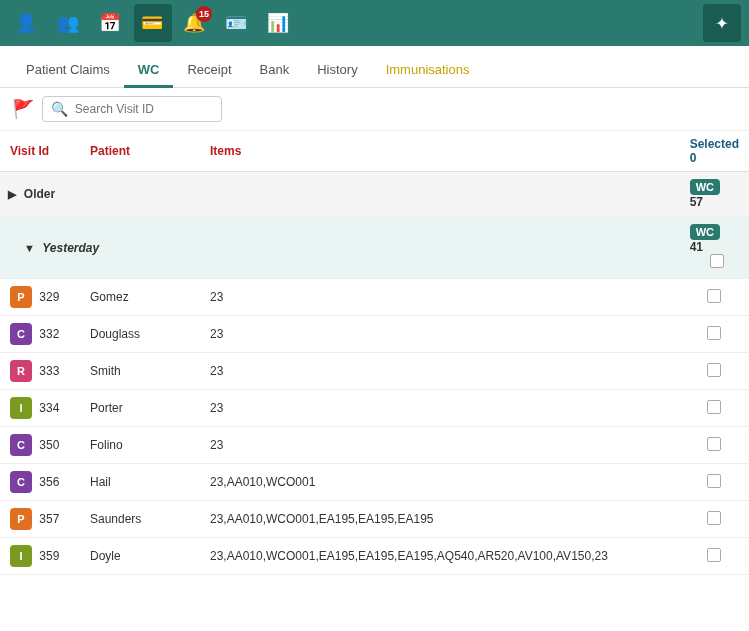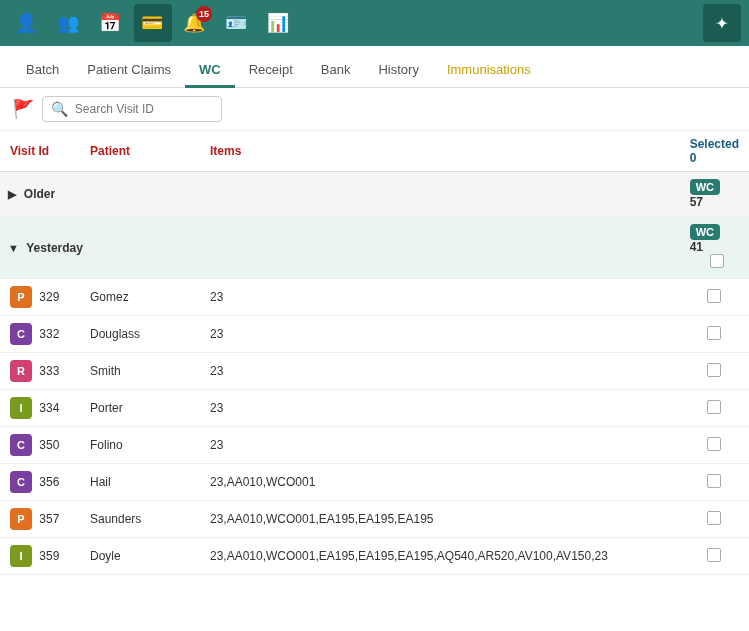--- a/index.html
+++ b/index.html
@@ -184,21 +184,20 @@
   <div class="top-nav-icon">
     🔔
     <span class="badge">15</span>
   </div>
   <div class="top-nav-icon">🪪</div>
   <div class="top-nav-icon">📊</div>
   <div class="top-nav-right" style="color:white; font-size:16px;">✦</div>
 </div>
 
 <div class="tab-bar">
-  <div class="tab">Batch</div>
   <div class="tab">Patient Claims</div>
   <div class="tab active">WC</div>
   <div class="tab">Receipt</div>
   <div class="tab">Bank</div>
   <div class="tab">History</div>
   <div class="tab yellow">Immunisations</div>
 </div>
 
 <div class="toolbar">
   <button class="flag-btn">🚩</button>
@@ -228,21 +227,21 @@
           <span class="chevron">▶</span>
           <strong>Older</strong>
         </td>
         <td>
           <span class="wc-badge">WC</span>
           <span>57</span>
         </td>
       </tr>
 
       <tr class="group-row expanded">
-        <td colspan="3" style="padding-left:8px;">
+        <td colspan="3" style="padding-left:24px;font-style:italic;">
           <span class="chevron">▼</span>
           <strong>Yesterday</strong>
         </td>
         <td>
           <span class="wc-badge">WC</span>
           <span>41</span>
           <span style="margin-left:20px; display:inline-block;">
             <span class="fake-checkbox"></span>
           </span>
         </td>

